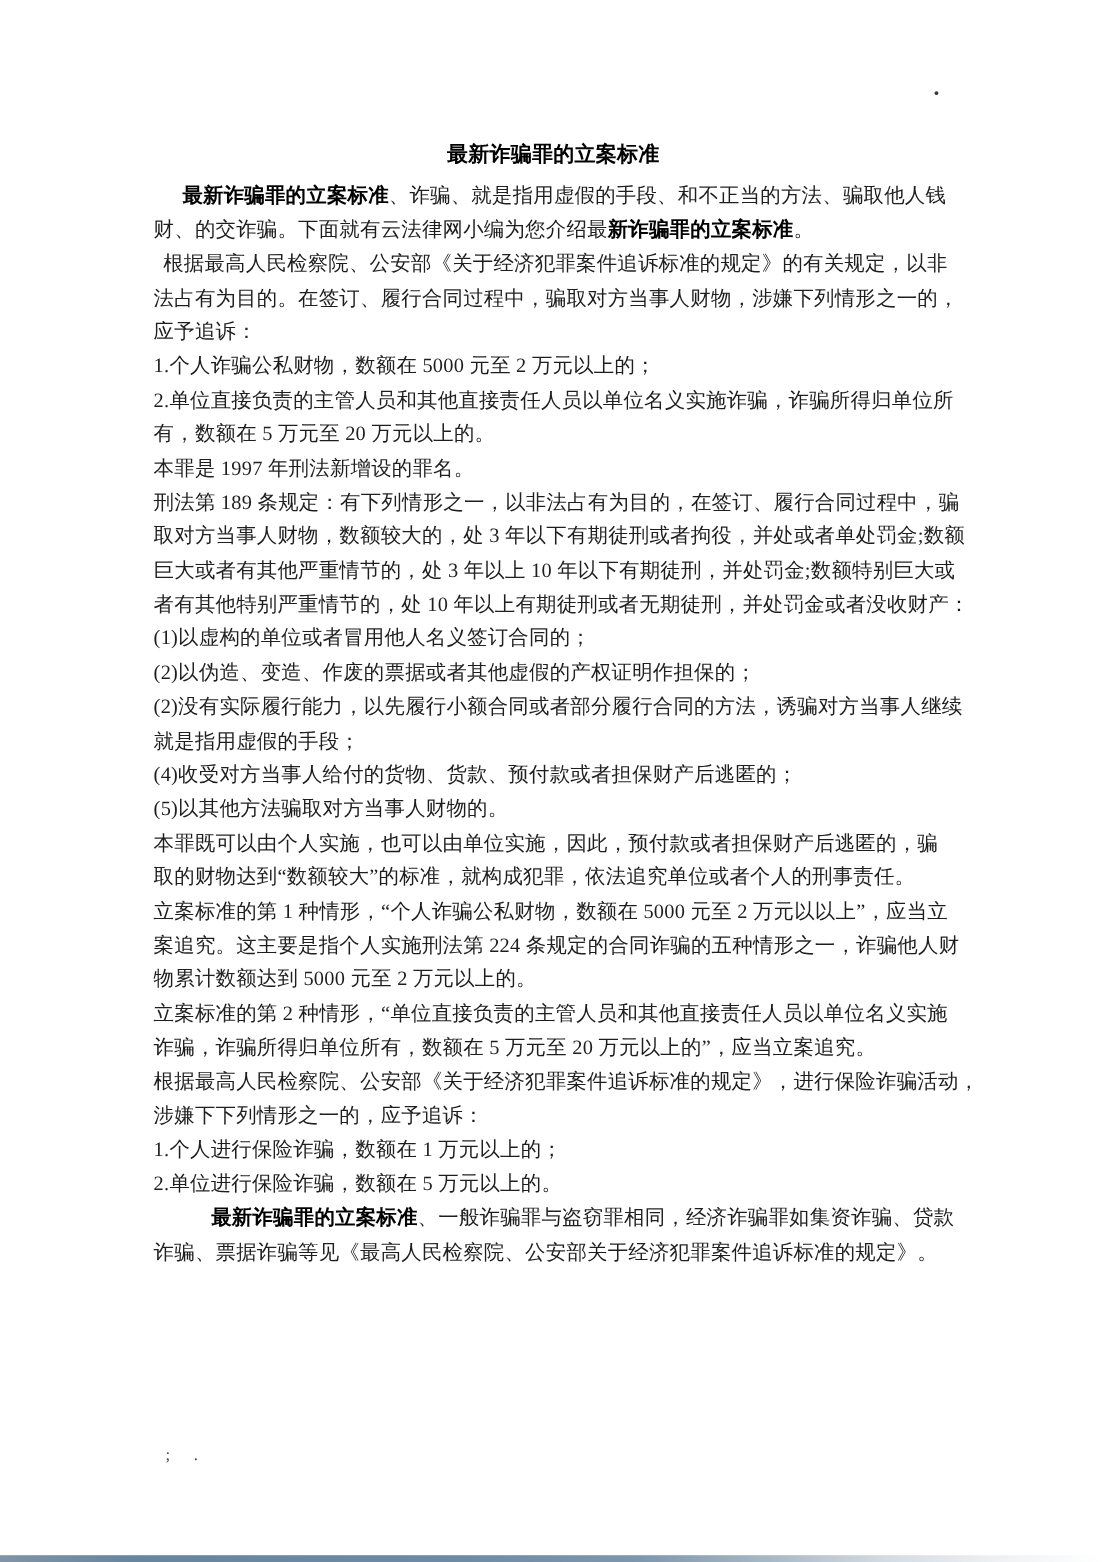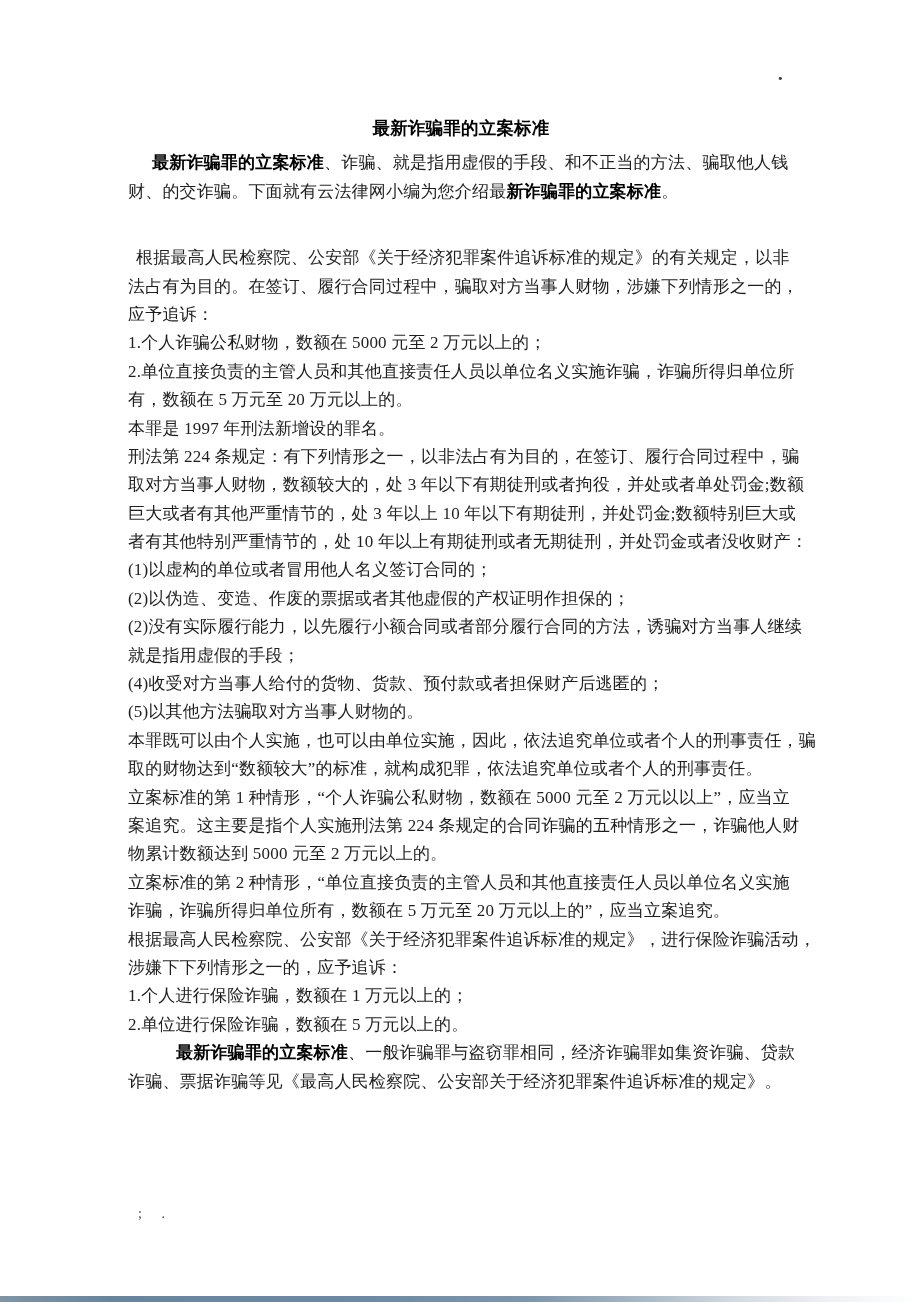--- a/index.html
+++ b/index.html
@@ -71,38 +71,38 @@
 </style>
 </head>
 <body>
 
 <div class="page">
   <span class="stray-top-right">•</span>
   <div class="doc">
       <div class="line center title-line" style="margin-bottom: 7px;"><span class="b">最新诈骗罪的立案标准</span></div>
       <div class="line" style="padding-left: 24px; font-family: Liberation Serif, serif;"><span class="b">最新诈骗罪的立案标准</span><span>、诈骗、就是指用虚假的手段、和不正当的方法、骗取他人钱</span></div>
       <div class="line"><span>财、的交诈骗。下面就有云法律网小编为您介绍最</span><span class="b">新诈骗罪的立案标准</span><span>。</span></div>
-      <div class="line" style="padding-left: 8px; margin-top: 38px;"><span>根据最高人民检察院、公安部《关于经济犯罪案件追诉标准的规定》的有关规定，以非</span></div>
+      <div class="line" style="padding-left: 8px;"><span>根据最高人民检察院、公安部《关于经济犯罪案件追诉标准的规定》的有关规定，以非</span></div>
       <div class="line"><span>法占有为目的。在签订、履行合同过程中，骗取对方当事人财物，涉嫌下列情形之一的，</span></div>
       <div class="line"><span>应予追诉：</span></div>
       <div class="line"><span>1.个人诈骗公私财物，数额在 5000 元至 2 万元以上的；</span></div>
       <div class="line"><span>2.单位直接负责的主管人员和其他直接责任人员以单位名义实施诈骗，诈骗所得归单位所</span></div>
       <div class="line"><span>有，数额在 5 万元至 20 万元以上的。</span></div>
       <div class="line"><span>本罪是 1997 年刑法新增设的罪名。</span></div>
-      <div class="line"><span>刑法第 224 条规定：有下列情形之一，以非法占有为目的，在签订、履行合同过程中，骗</span></div>
+      <div class="line"><span>刑法第 189 条规定：有下列情形之一，以非法占有为目的，在签订、履行合同过程中，骗</span></div>
       <div class="line"><span>取对方当事人财物，数额较大的，处 3 年以下有期徒刑或者拘役，并处或者单处罚金;数额</span></div>
       <div class="line"><span>巨大或者有其他严重情节的，处 3 年以上 10 年以下有期徒刑，并处罚金;数额特别巨大或</span></div>
       <div class="line"><span>者有其他特别严重情节的，处 10 年以上有期徒刑或者无期徒刑，并处罚金或者没收财产：</span></div>
       <div class="line"><span>(1)以虚构的单位或者冒用他人名义签订合同的；</span></div>
       <div class="line"><span>(2)以伪造、变造、作废的票据或者其他虚假的产权证明作担保的；</span></div>
       <div class="line"><span>(2)没有实际履行能力，以先履行小额合同或者部分履行合同的方法，诱骗对方当事人继续</span></div>
       <div class="line"><span>就是指用虚假的手段；</span></div>
       <div class="line"><span>(4)收受对方当事人给付的货物、货款、预付款或者担保财产后逃匿的；</span></div>
       <div class="line"><span>(5)以其他方法骗取对方当事人财物的。</span></div>
-      <div class="line"><span>本罪既可以由个人实施，也可以由单位实施，因此，依法追究单位或者个人的刑事责任，骗</span></div>
+      <div class="line"><span>本罪既可以由个人实施，也可以由单位实施，因此，预付款或者担保财产后逃匿的，骗</span></div>
       <div class="line"><span>取的财物达到“数额较大”的标准，就构成犯罪，依法追究单位或者个人的刑事责任。</span></div>
       <div class="line"><span>立案标准的第 1 种情形，“个人诈骗公私财物，数额在 5000 元至 2 万元以以上”，应当立</span></div>
       <div class="line"><span>案追究。这主要是指个人实施刑法第 224 条规定的合同诈骗的五种情形之一，诈骗他人财</span></div>
       <div class="line"><span>物累计数额达到 5000 元至 2 万元以上的。</span></div>
       <div class="line"><span>立案标准的第 2 种情形，“单位直接负责的主管人员和其他直接责任人员以单位名义实施</span></div>
       <div class="line"><span>诈骗，诈骗所得归单位所有，数额在 5 万元至 20 万元以上的”，应当立案追究。</span></div>
       <div class="line"><span>根据最高人民检察院、公安部《关于经济犯罪案件追诉标准的规定》，进行保险诈骗活动，</span></div>
       <div class="line"><span>涉嫌下下列情形之一的，应予追诉：</span></div>
       <div class="line"><span>1.个人进行保险诈骗，数额在 1 万元以上的；</span></div>
       <div class="line"><span>2.单位进行保险诈骗，数额在 5 万元以上的。</span></div>

